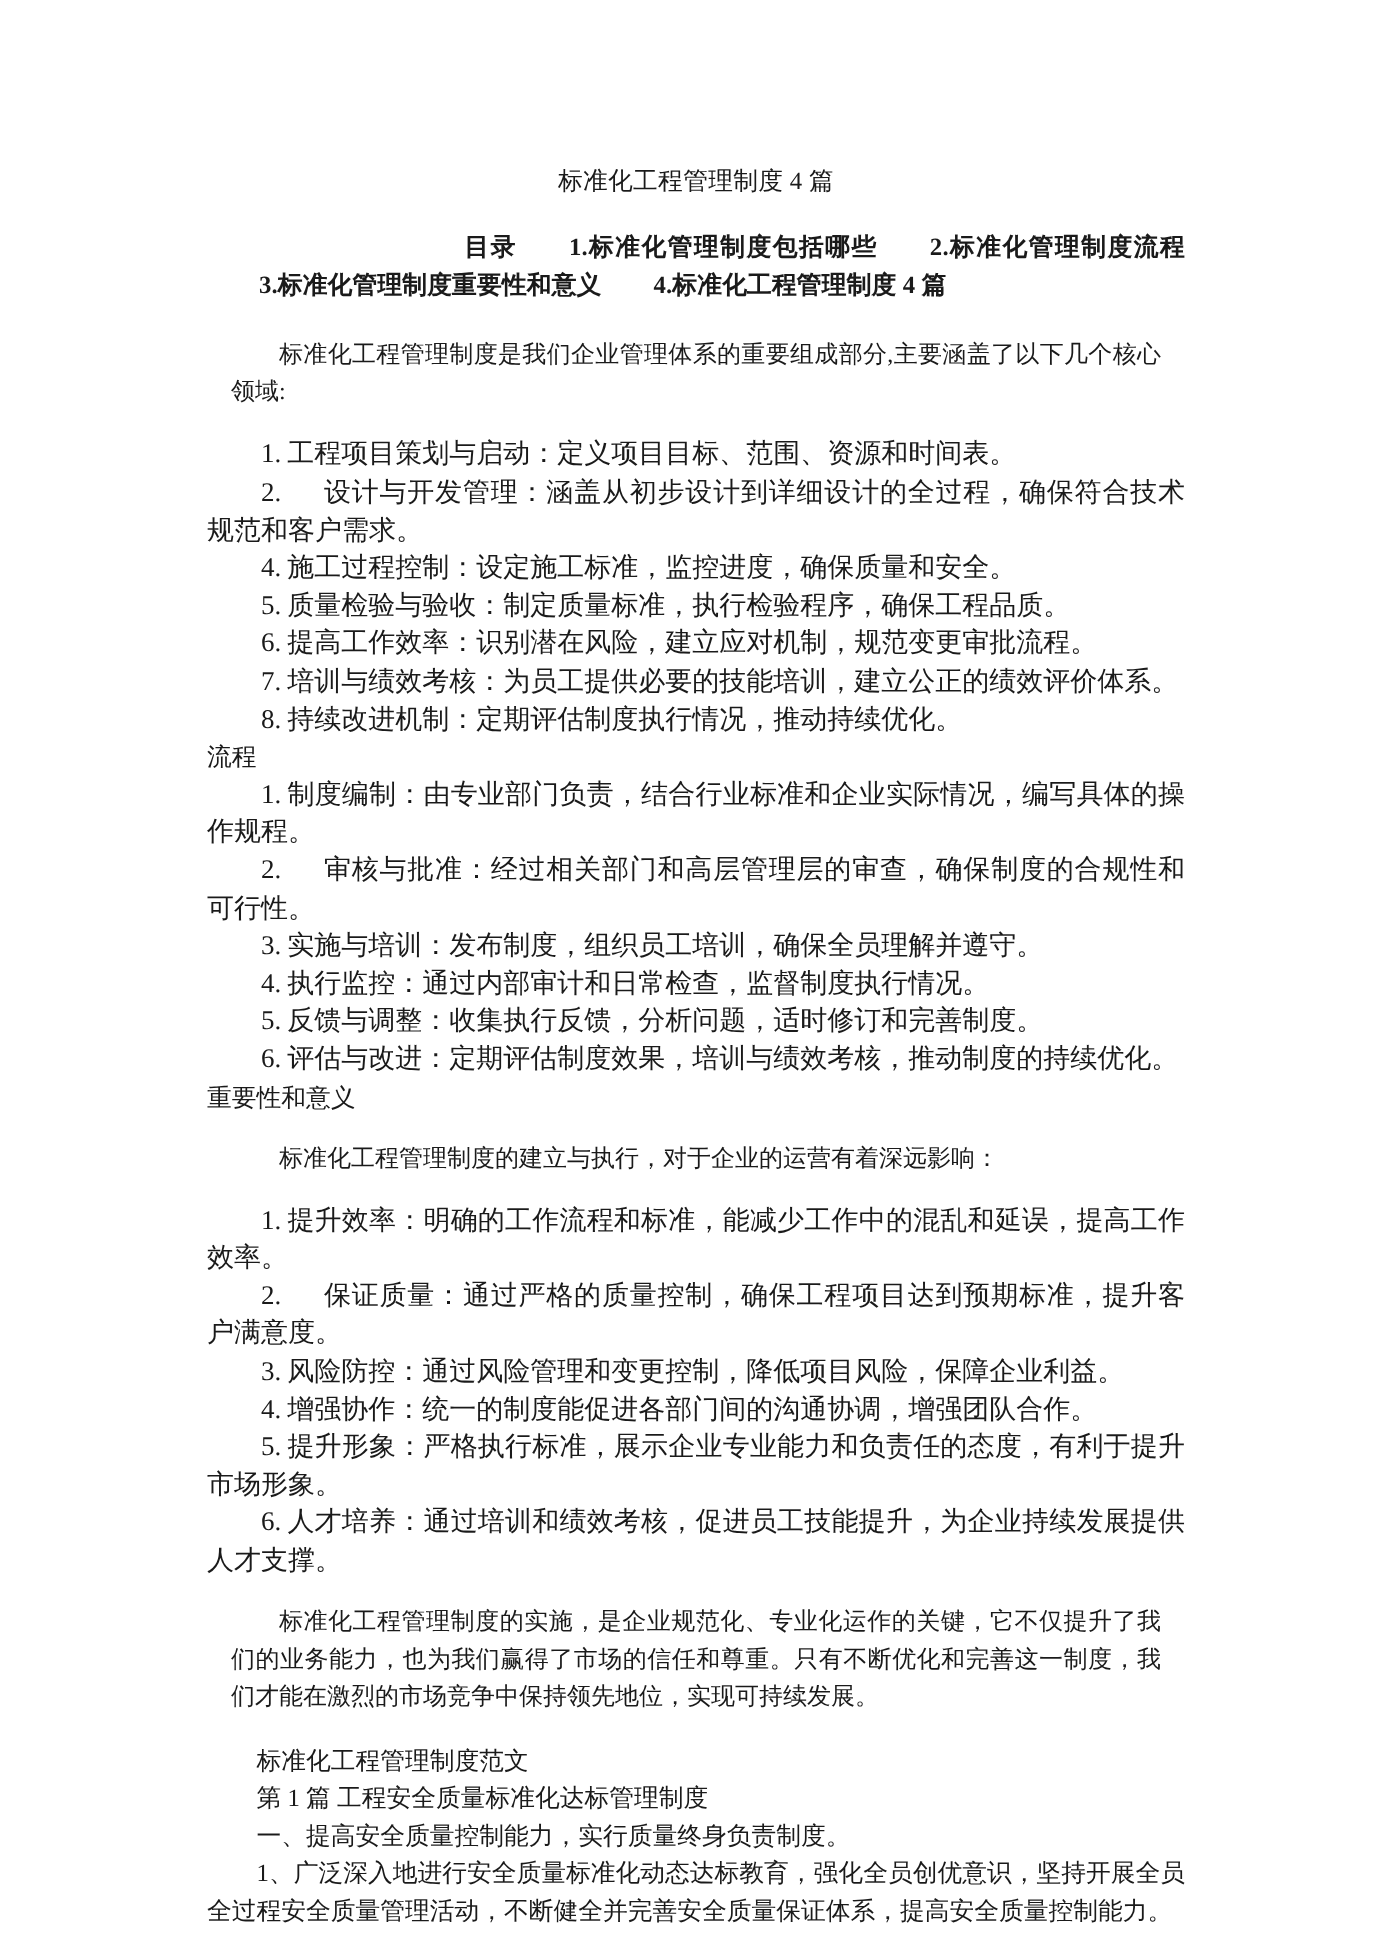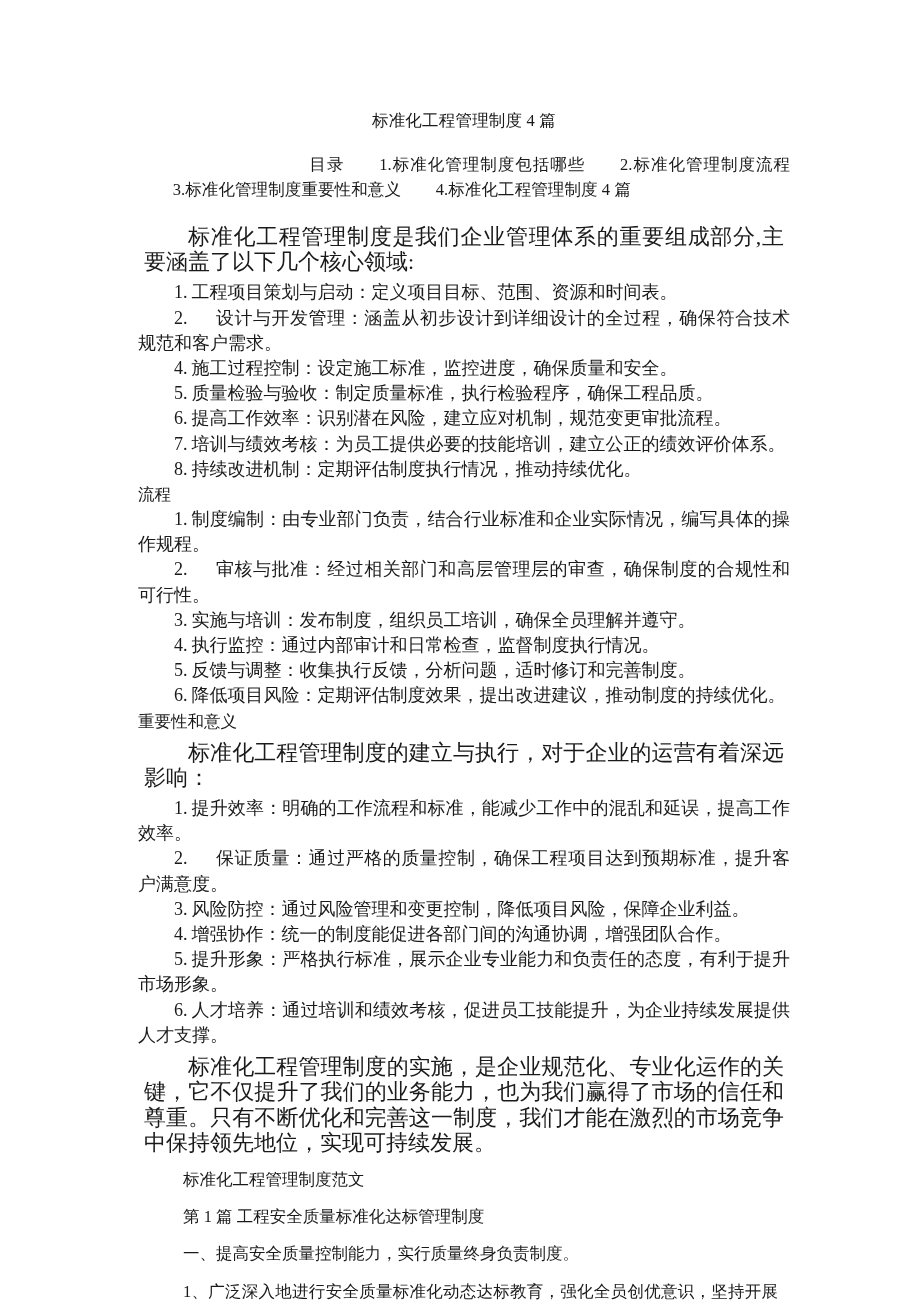--- a/index.html
+++ b/index.html
@@ -30,32 +30,33 @@
     margin: 0 0 18px 0;
     letter-spacing: 0.2px;
   }
   .toc {
     font-size: 16.5px;
     line-height: 25px;
     margin: 0 0 22px 0;
     text-align: justify;
     text-indent: 10.4em;
     letter-spacing: 0.1px;
+    font-weight: bold;
   }
   .toc .gap { display: inline-block; width: 2.1em; }
   .sec-head {
     font-size: 16.5px;
     line-height: 25px;
     margin: 0;
     text-indent: 0;
   }
   .para {
-    font-size: 22px;
+    font-size: 16px;
     line-height: 25.2px;
-    margin: 6px;
+    margin: 16px;
     text-indent: 2em;
     text-align: justify;
     text-justify: inter-ideograph;
   }
   .item {
     font-size: 18px;
     line-height: 25.2px;
     margin: 0;
     text-indent: 2em;
     text-align: justify;
@@ -63,21 +64,21 @@
   }
   .item .num {
     margin-right: 0.22em;
   }
   .item.wide .num {
     margin-right: 1.55em;
   }
   .plain {
     font-size: 16.5px;
     line-height: 25.2px;
-    margin: 12px;
+    margin: 0;
     text-indent: 2em;
     text-align: justify;
     text-justify: inter-ideograph;
   }
   .blk { margin: 0; padding: 0; }
 </style>
 </head>
 <body>
 
 <div class="page">
@@ -100,21 +101,21 @@
       <p class="item"><span class="num">8.</span><span>持续改进机制：定期评估制度执行情况，推动持续优化。</span></p>
     </div>
 
     <div class="blk">
       <p class="sec-head">流程</p>
       <p class="item"><span class="num">1.</span><span>制度编制：由专业部门负责，结合行业标准和企业实际情况，编写具体的操作规程。</span></p>
       <p class="item wide"><span class="num">2.</span><span>审核与批准：经过相关部门和高层管理层的审查，确保制度的合规性和可行性。</span></p>
       <p class="item"><span class="num">3.</span><span>实施与培训：发布制度，组织员工培训，确保全员理解并遵守。</span></p>
       <p class="item"><span class="num">4.</span><span>执行监控：通过内部审计和日常检查，监督制度执行情况。</span></p>
       <p class="item"><span class="num">5.</span><span>反馈与调整：收集执行反馈，分析问题，适时修订和完善制度。</span></p>
-      <p class="item"><span class="num">6.</span><span>降低项目风险：定期评估制度效果，提出改进建议，推动制度的持续优化。</span></p>
+      <p class="item"><span class="num">6.</span><span>评估与改进：定期评估制度效果，培训与绩效考核，推动制度的持续优化。</span></p>
     </div>
 
     <div class="blk">
       <p class="sec-head">重要性和意义</p>
       <p class="para">标准化工程管理制度的建立与执行，对于企业的运营有着深远影响：</p>
       <p class="item"><span class="num">1.</span><span>提升效率：明确的工作流程和标准，能减少工作中的混乱和延误，提高工作效率。</span></p>
       <p class="item wide"><span class="num">2.</span><span>保证质量：通过严格的质量控制，确保工程项目达到预期标准，提升客户满意度。</span></p>
       <p class="item"><span class="num">3.</span><span>风险防控：通过风险管理和变更控制，降低项目风险，保障企业利益。</span></p>
       <p class="item"><span class="num">4.</span><span>增强协作：统一的制度能促进各部门间的沟通协调，增强团队合作。</span></p>
       <p class="item"><span class="num">5.</span><span>提升形象：严格执行标准，展示企业专业能力和负责任的态度，有利于提升市场形象。</span></p>

